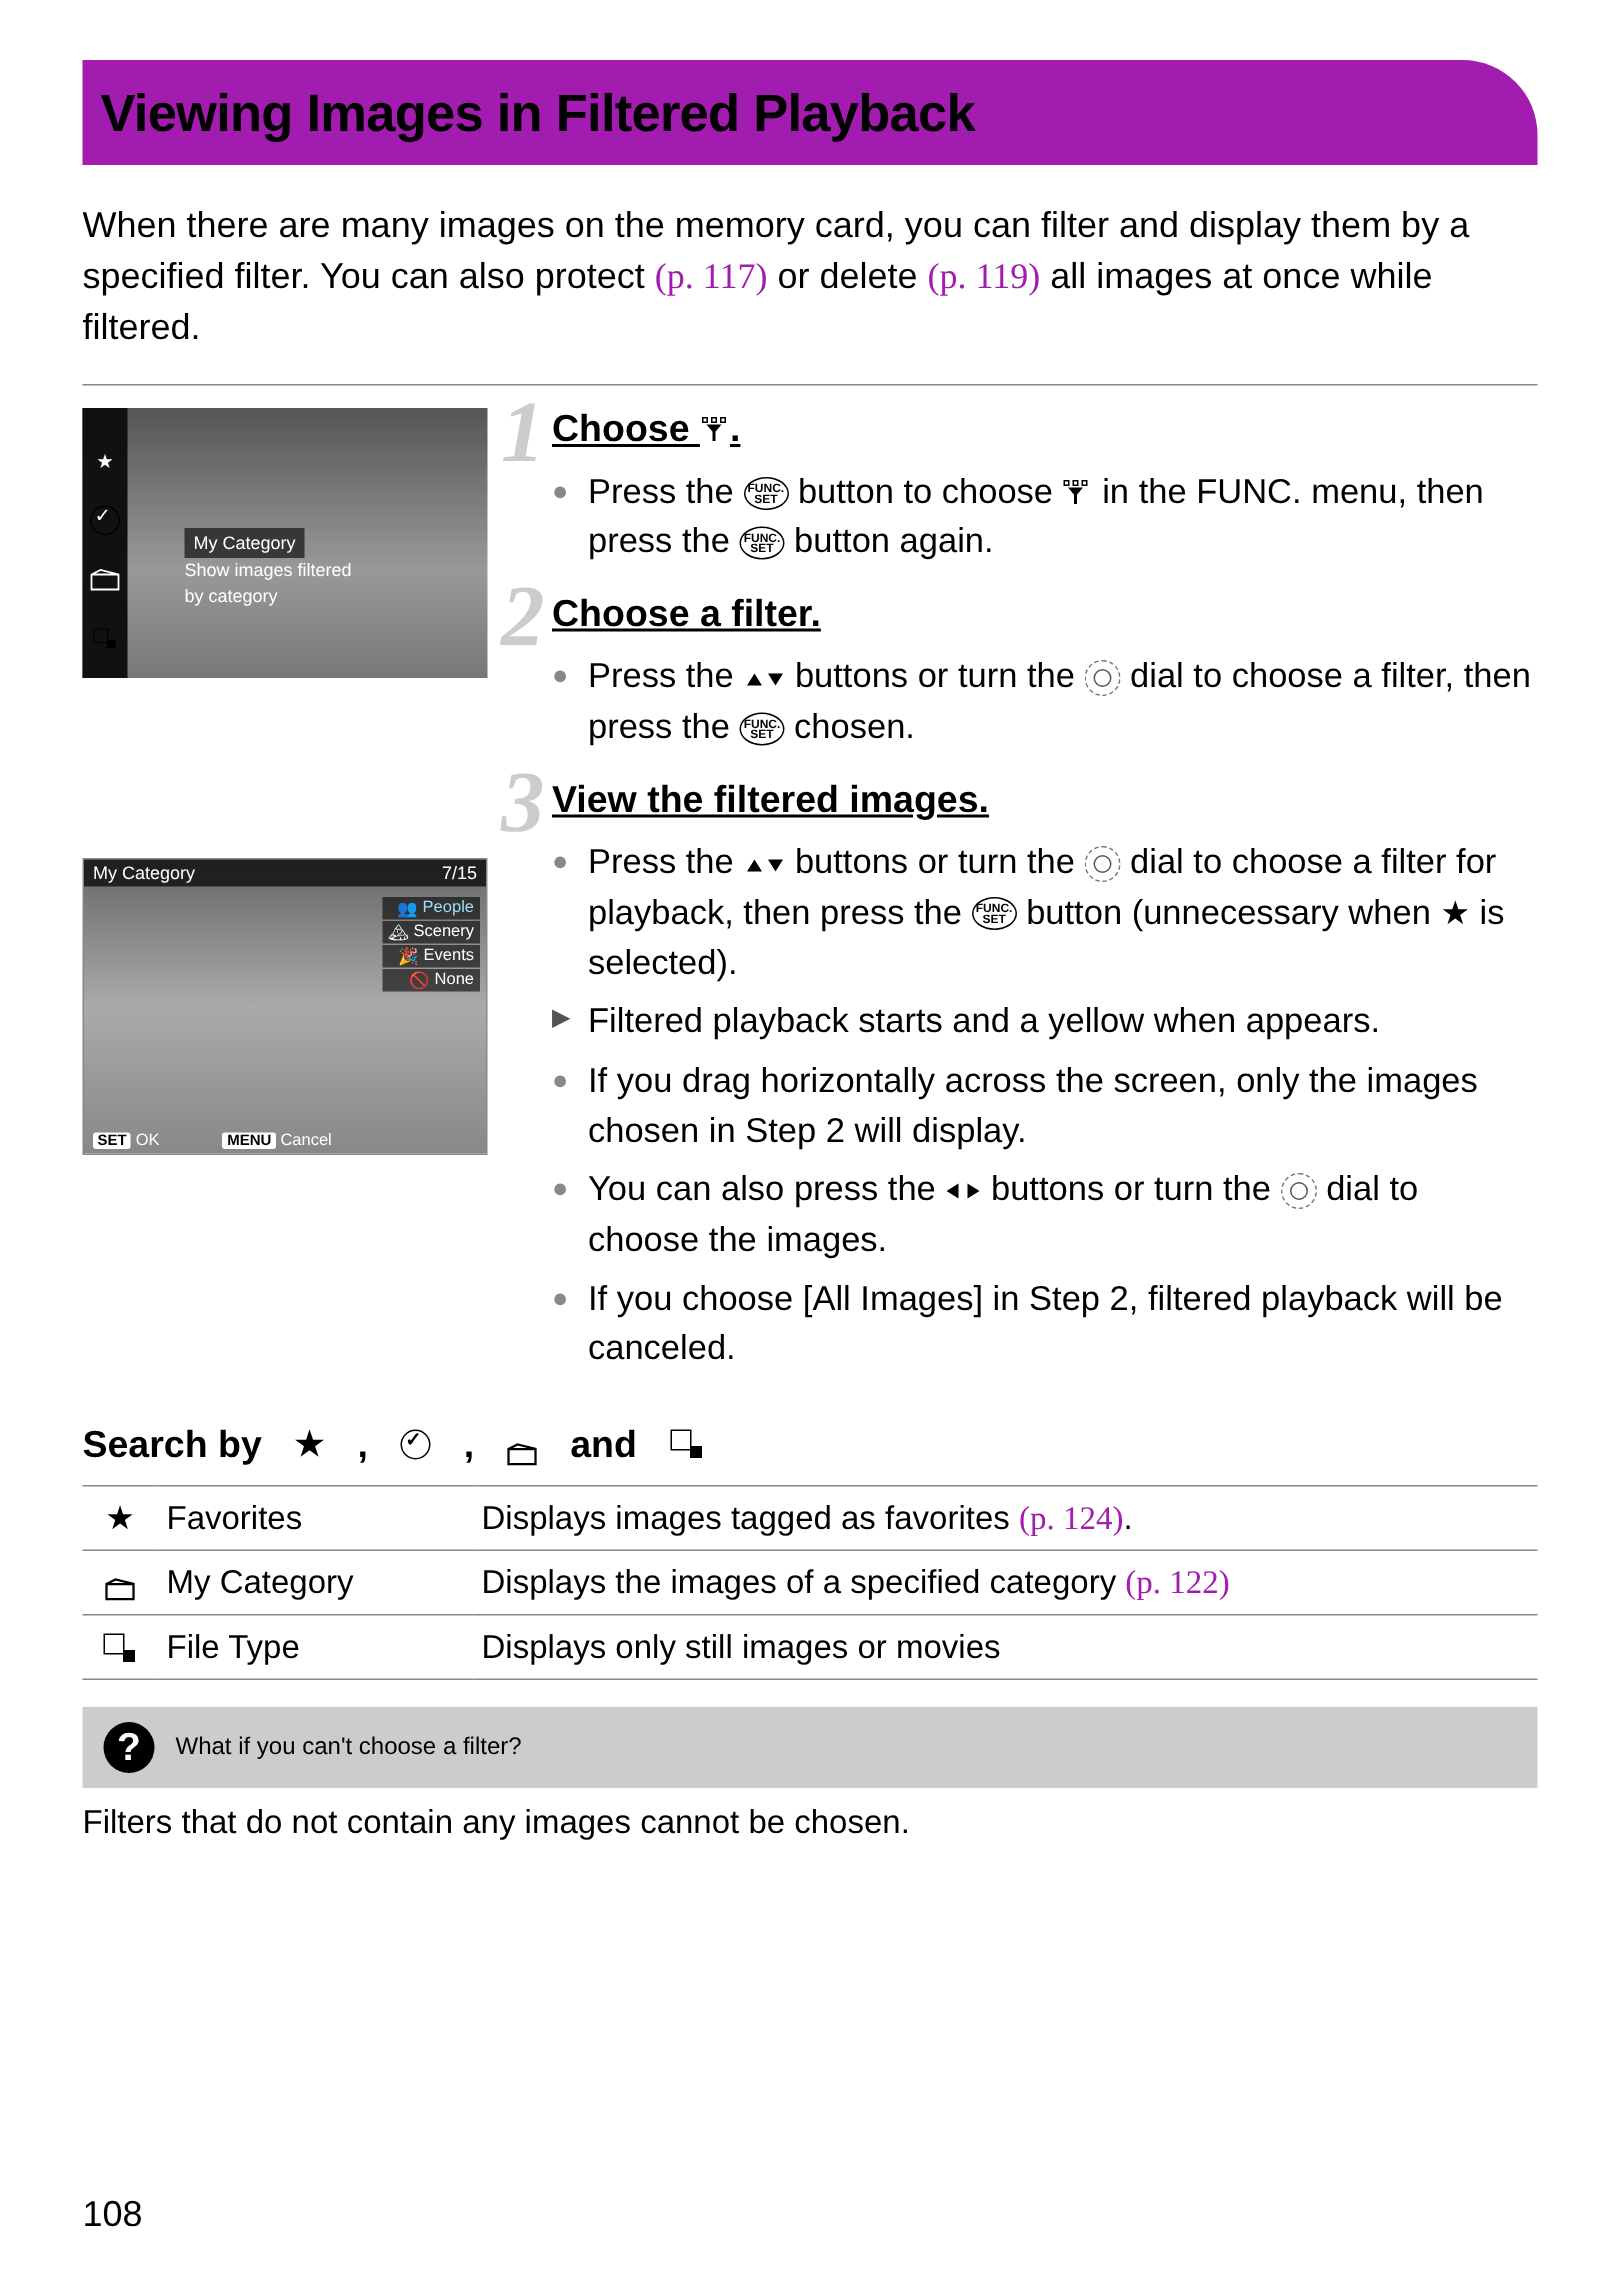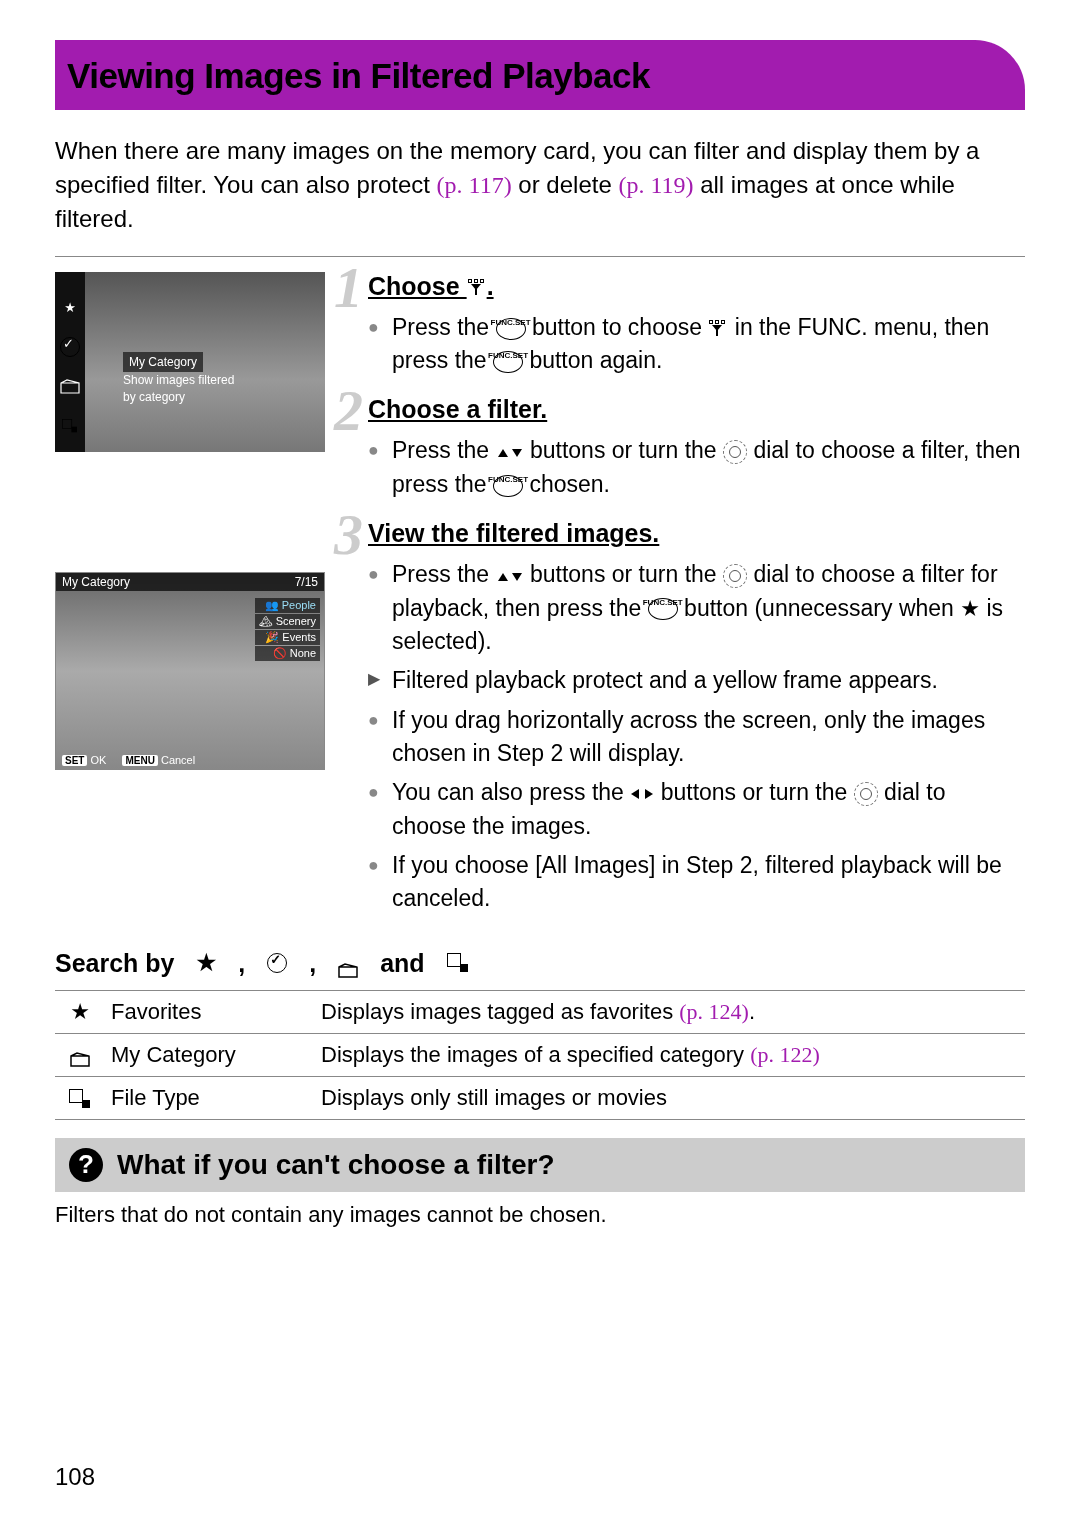--- a/index.html
+++ b/index.html
@@ -109,21 +109,21 @@
       gap: 3px;
       justify-content: flex-end;
     }
     .thumb2-tags div.highlight { color: #9bdff7; }
     .thumb2-footer {
       position: absolute;
       bottom: 3px;
       left: 6px;
       right: 6px;
       display: flex;
-      gap: 16px;
+      gap: 42px;
       font-size: 11px;
       align-items: center;
     }
     .badge {
       background: #fff;
       color: #000;
       padding: 0 3px;
       font-weight: bold;
       font-size: 10px;
       border-radius: 2px;
@@ -175,21 +175,21 @@
     }
     .func-btn {
       border: 1.5px solid #000;
       border-radius: 50%;
       width: 30px;
       height: 22px;
       font-size: 8px;
       line-height: 0.9;
       text-align: center;
       display: inline-flex;
-      flex-direction: row;
+      flex-direction: column;
       justify-content: center;
       font-weight: bold;
       vertical-align: middle;
     }
     .dial-icon {
       border: 1px dashed #777;
       border-radius: 50%;
       width: 24px;
       height: 24px;
       display: inline-flex;
@@ -302,21 +302,21 @@
       margin-top:18px;
       margin-bottom:10px;
       gap:14px;
     }
     .q-icon{
       width:34px; height:34px;
       background:#000; border-radius:50%;
       color:#fff; font-size:26px; font-weight:bold;
       display:flex; align-items:center; justify-content:center;
     }
-    .note-title{font-size:28px; font-weight:bold;}
+    .note-title{font-size:16px; font-weight:normal;}
     .note-body{font-size:22px; margin-top:8px;}
     .page-num{
       position:absolute;
       bottom:30px; left:55px;
       font-size:24px;
     }
   </style>
 </head>
 <body>
 
@@ -421,21 +421,21 @@
     <div class="step">
       <div class="step-num">3</div>
       <div class="step-title">View the filtered images.</div>
       <div class="bullets">
         <div class="bullet">
           <span>Press the </span><span class="ud-icon"></span><span> buttons or turn the </span><span class="dial-icon"></span><span> dial to choose a filter for playback, then press the </span><span class="func-btn">
               <span>FUNC.</span>
               <span>SET</span>
             </span><span> button (unnecessary when </span><span class="star-i">★</span><span> is selected).</span>
         </div>
-        <div class="bullet result">Filtered playback protect and a yellow frame appears.</div>
+        <div class="bullet result">Filtered playback starts and a yellow when appears.</div>
         <div class="bullet">If you drag horizontally across the screen, only the images chosen in Step 2 will display.</div>
         <div class="bullet">
           <span>You can also press the </span><span class="lr-icon"></span><span> buttons or turn the </span><span class="dial-icon"></span><span> dial to choose the images.</span>
         </div>
         <div class="bullet">If you choose [All Images] in Step 2, filtered playback will be canceled.</div>
       </div>
     </div>
   </div>
 </div>
 

